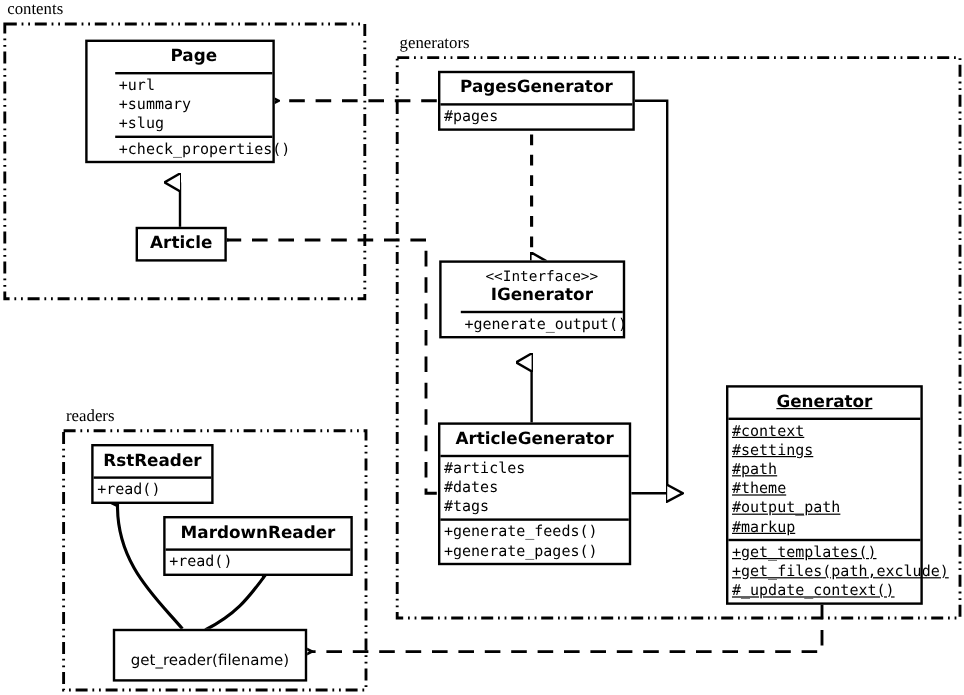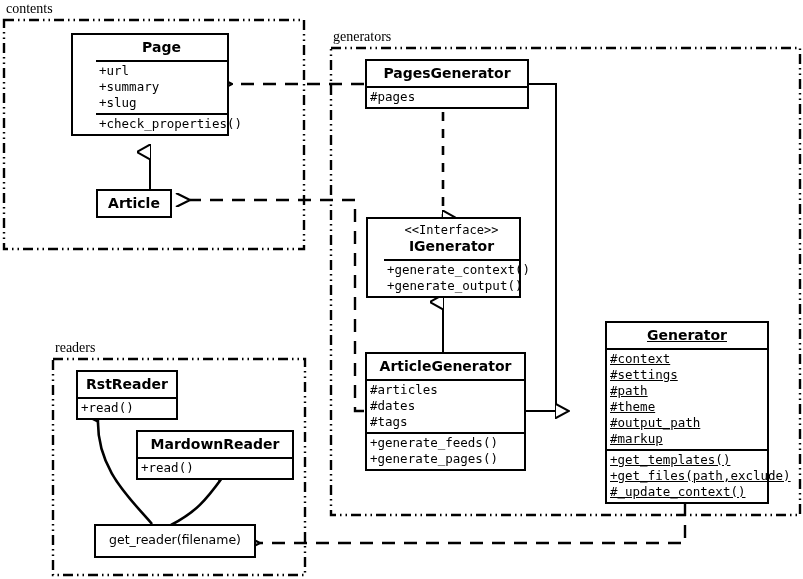--- a/index.html
+++ b/index.html
@@ -89,38 +89,37 @@
     <div class="compartment">
       <div class="row">+url</div>
       <div class="row">+summary</div>
       <div class="row">+slug</div>
     </div>
     <div class="compartment">
       <div class="row">+check_properties()</div>
     </div>
   </div>
 
-  <div class="uml" style="left:96px;top:189px;width:76px;">
+  <div class="uml" style="left:113px;top:189px;width:76px;">
     <div class="name">Article</div>
   </div>
 
   <div class="uml" style="left:365px;top:59px;width:164px;">
     <div class="name">PagesGenerator</div>
     <div class="compartment">
       <div class="row">#pages</div>
     </div>
   </div>
 
   <div class="uml" style="left:366px;top:217px;width:155px;padding-left:16px;">
     <div class="name">
       <span class="stereo">&lt;&lt;Interface&gt;&gt;</span>
       <span>IGenerator</span>
     </div>
     <div class="compartment">
-      <div class="row">+generate_context()</div>
       <div class="row">+generate_output()</div>
     </div>
   </div>
 
   <div class="uml" style="left:365px;top:352px;width:161px;">
     <div class="name">ArticleGenerator</div>
     <div class="compartment">
       <div class="row">#articles</div>
       <div class="row">#dates</div>
       <div class="row">#tags</div>
@@ -156,16 +155,16 @@
   </div>
 
   <div class="uml" style="left:136px;top:430px;width:158px;">
     <div class="name">MardownReader</div>
     <div class="compartment">
       <div class="row">+read()</div>
     </div>
   </div>
 
   <div class="uml simple" style="left:94px;top:524px;width:162px;">
-    <div class="name" style="padding:6px 6px 8px 6px;">get_reader(filename)</div>
+    <div class="name" style="padding:16px 6px 8px 6px;">get_reader(filename)</div>
   </div>
 
 </div>
 
 </body></html>

